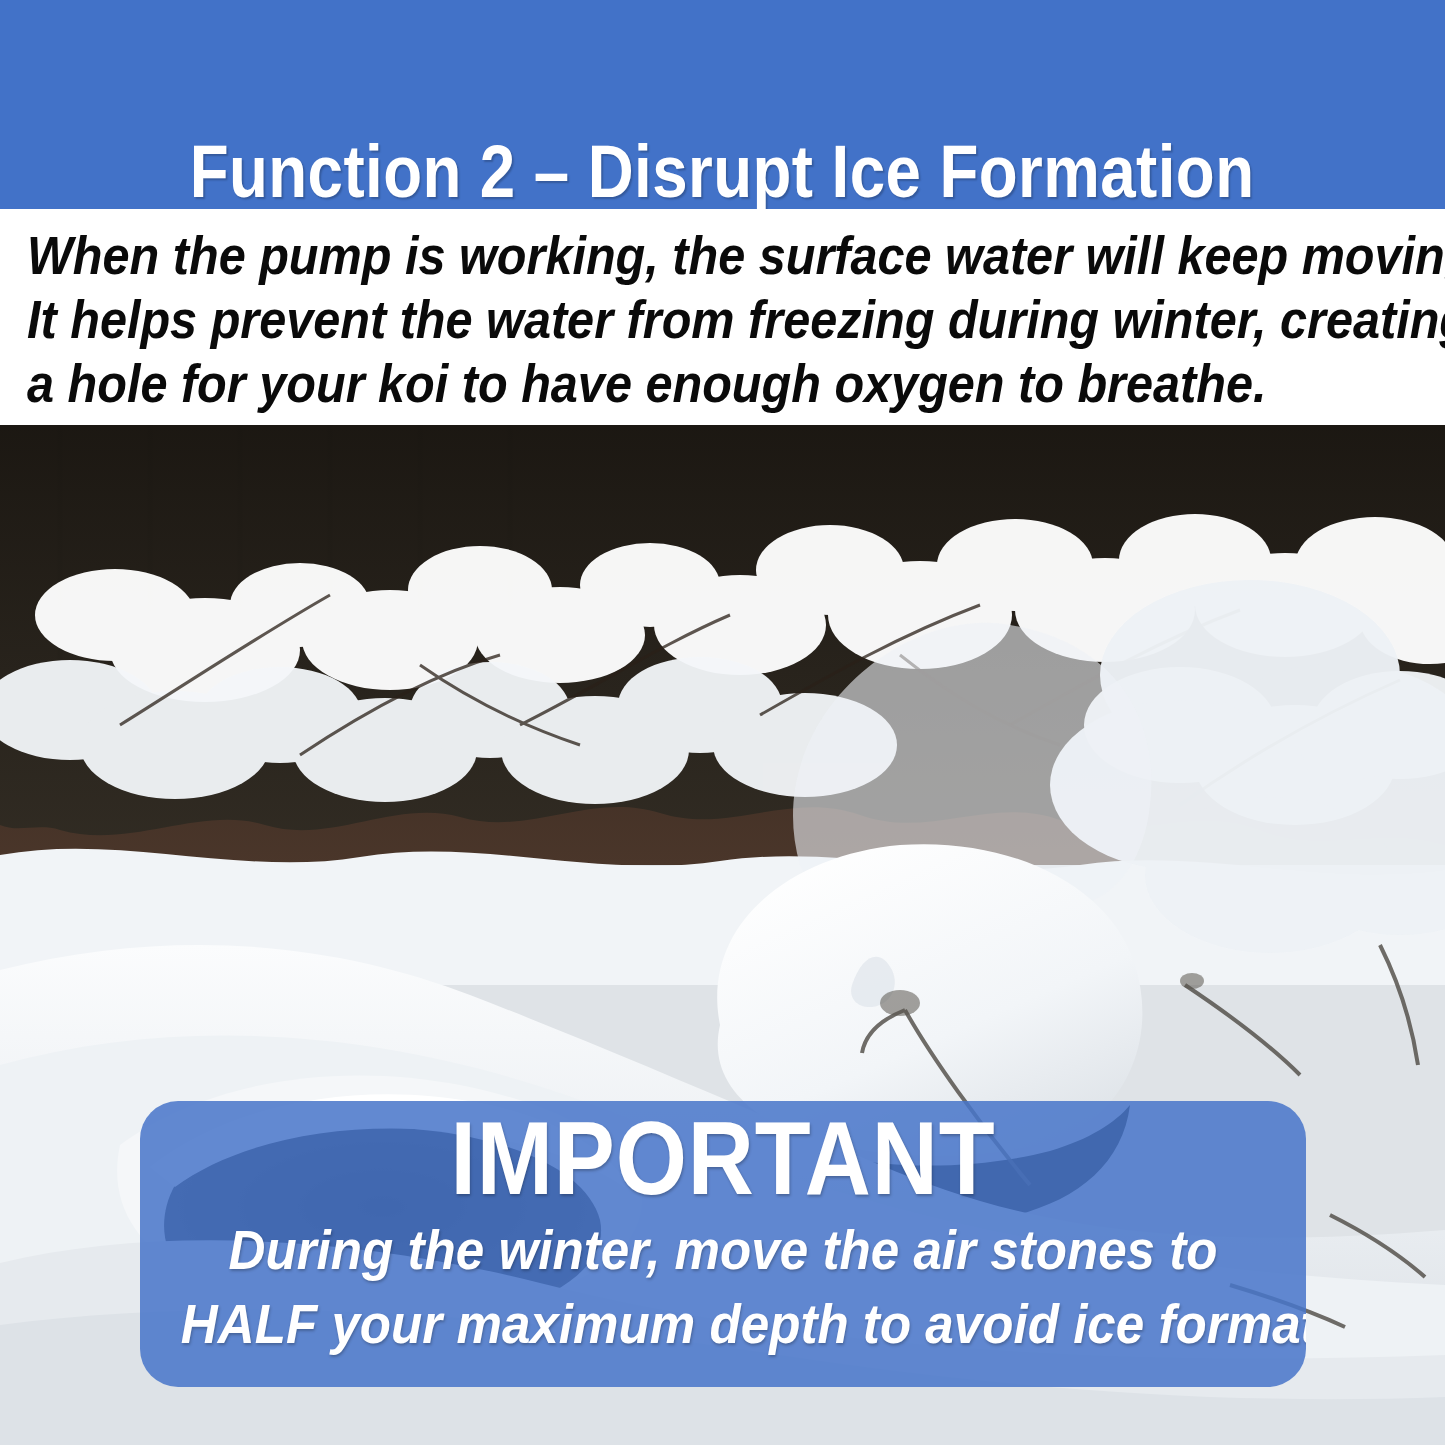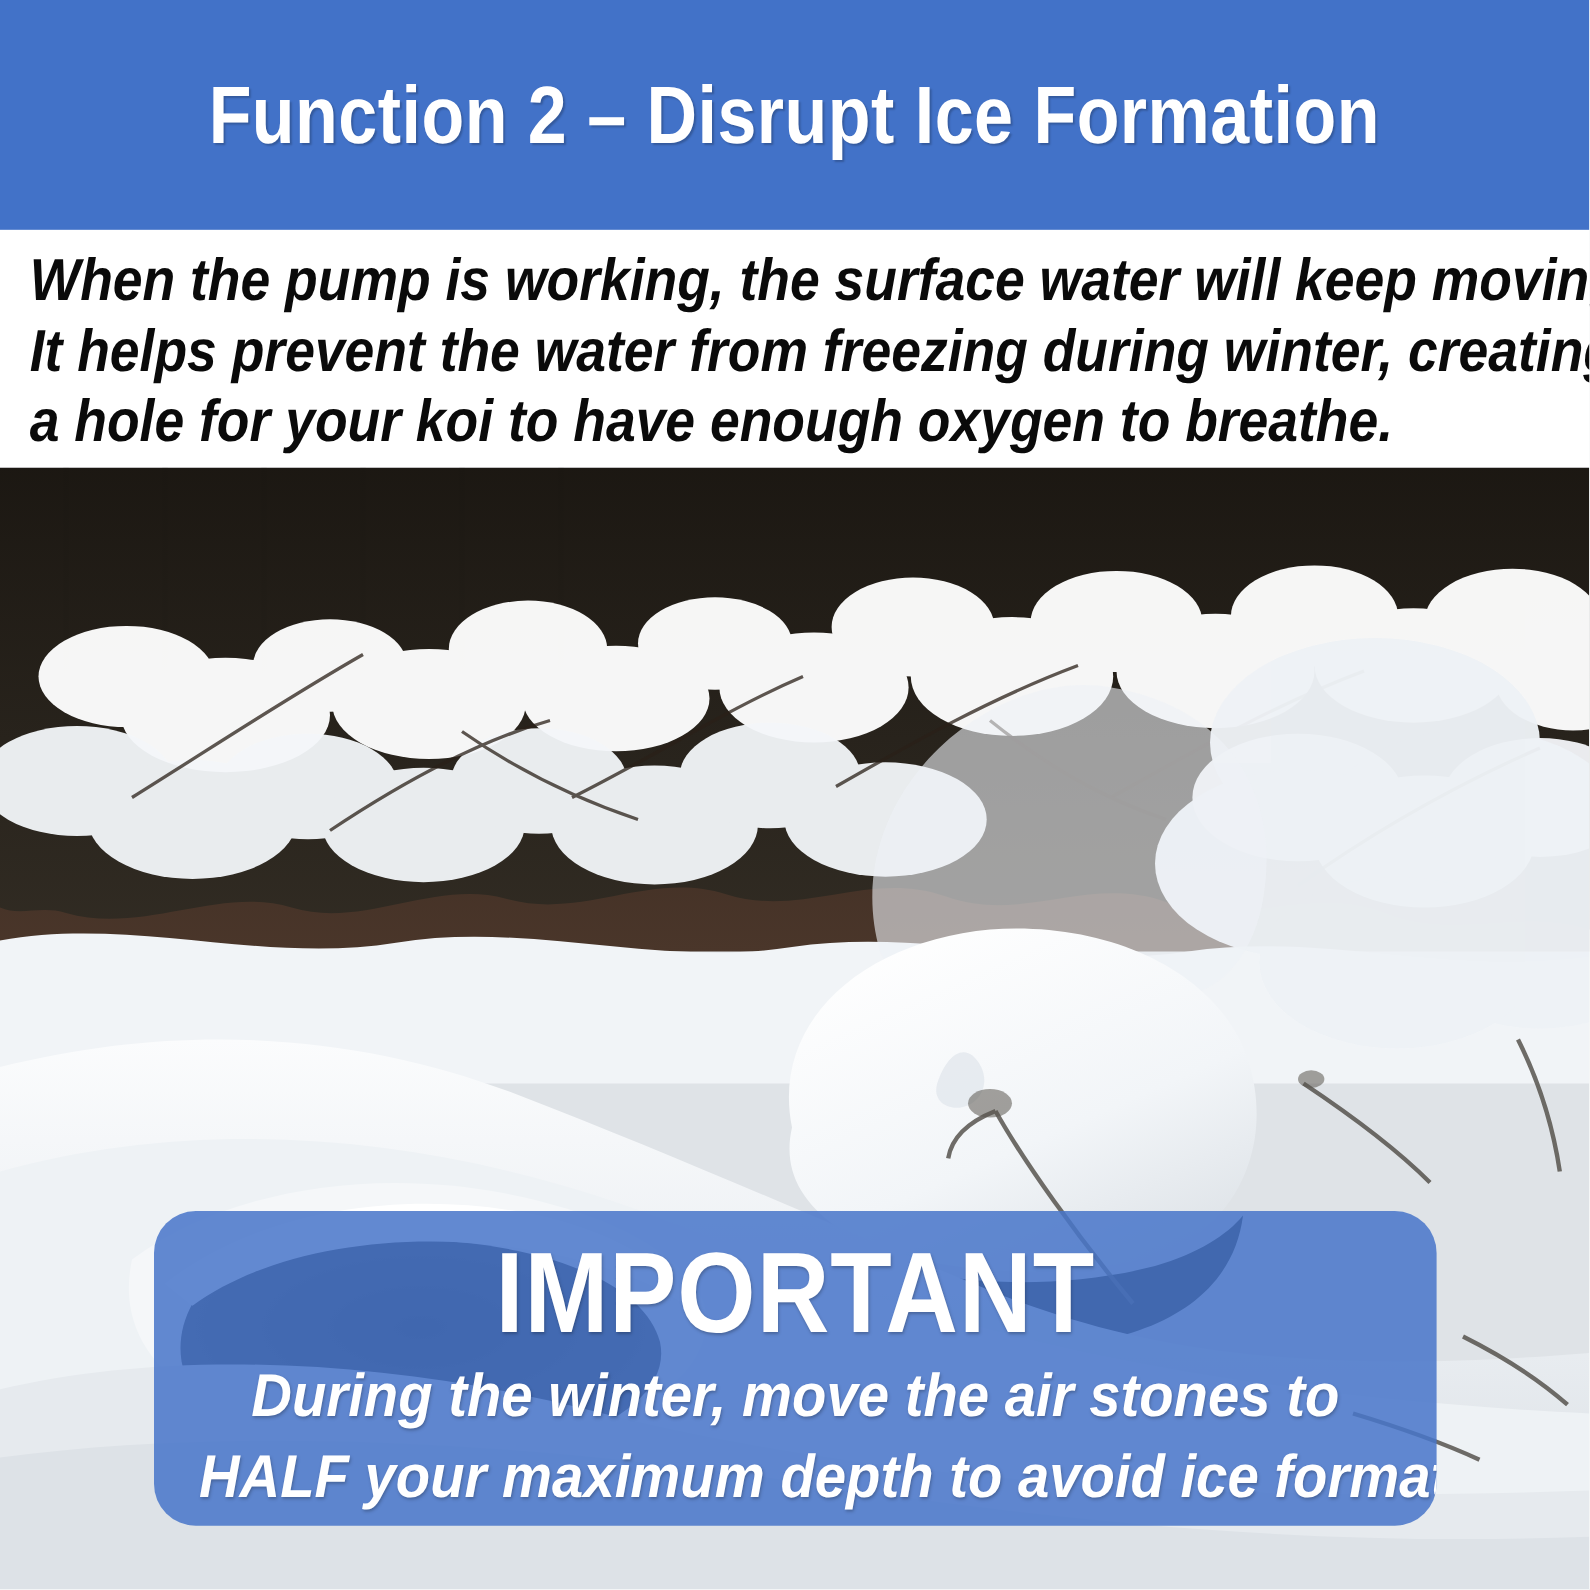--- a/index.html
+++ b/index.html
@@ -21,21 +21,21 @@
 
   
   .header-band {
     position: absolute;
     left: 0;
     top: 0;
     width: 1445px;
     height: 209px;
     background: #4272c8;
     display: flex;
-    align-items: center;
+    align-items: flex-end;
     justify-content: center;
   }
   .header-title {
     color: #ffffff;
     font-family: "Liberation Sans Narrow", "Liberation Sans", sans-serif;
     font-weight: bold;
     font-size: 74px;
     line-height: 1;
     letter-spacing: 0.5px;
     transform: scaleX(0.86);
@@ -82,21 +82,21 @@
   
   .callout {
     position: absolute;
     left: 140px;
     top: 1101px;
     width: 1166px;
     height: 286px;
     border-radius: 38px;
     background: rgba(72, 118, 201, 0.86);
     box-sizing: border-box;
-    padding-top: 20px;
+    padding-top: 2px;
     text-align: center;
     overflow: hidden;
   }
   .callout-title {
     color: #ffffff;
     font-family: "Liberation Sans Narrow", "Liberation Sans", sans-serif;
     font-weight: bold;
     font-size: 104px;
     line-height: 110px;
     letter-spacing: 1px;

